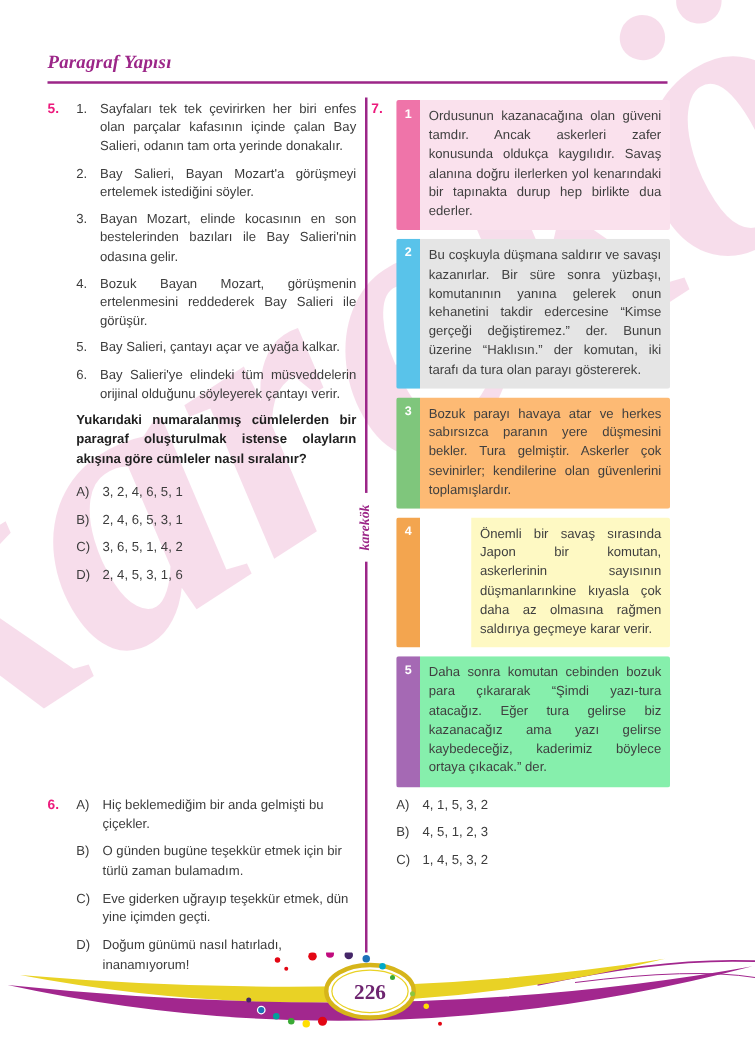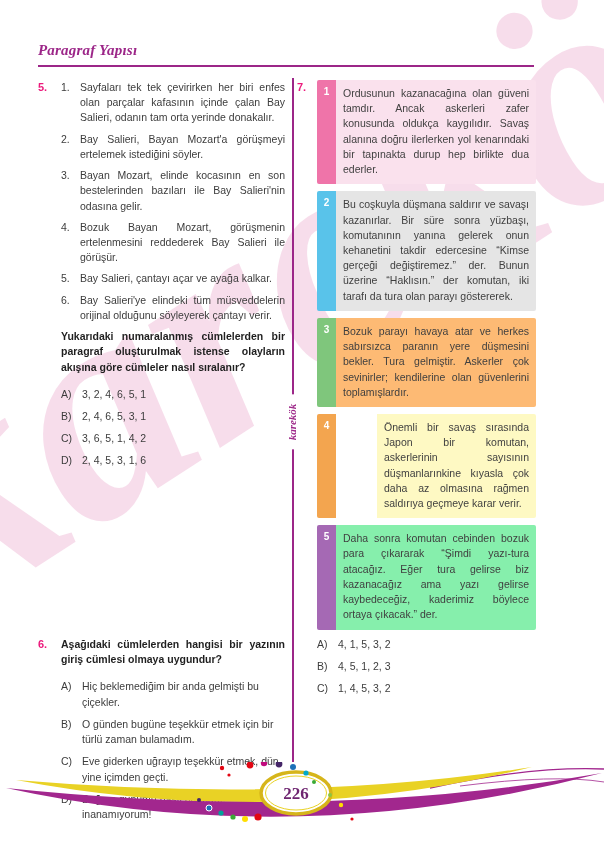--- a/index.html
+++ b/index.html
@@ -119,21 +119,20 @@
     <div class="option">
       <span class="opt-label">D)</span>
       <span class="opt-text">2, 4, 5, 3, 1, 6</span>
     </div>
   </div>
 </div>
 
 <div class="qblock q6">
   <div class="qnum">6.</div>
   <div class="qbody">
-    <div class="stem" style="margin-top:0;">Aşağıdaki cümlelerden hangisi bir yazının giriş cümlesi olmaya uygundur?</div>
     <div class="option">
       <span class="opt-label">A)</span>
       <span class="opt-text">Hiç beklemediğim bir anda gelmişti bu çiçekler.</span>
     </div>
     <div class="option">
       <span class="opt-label">B)</span>
       <span class="opt-text">O günden bugüne teşekkür etmek için bir türlü zaman bulamadım.</span>
     </div>
     <div class="option">
       <span class="opt-label">C)</span>

